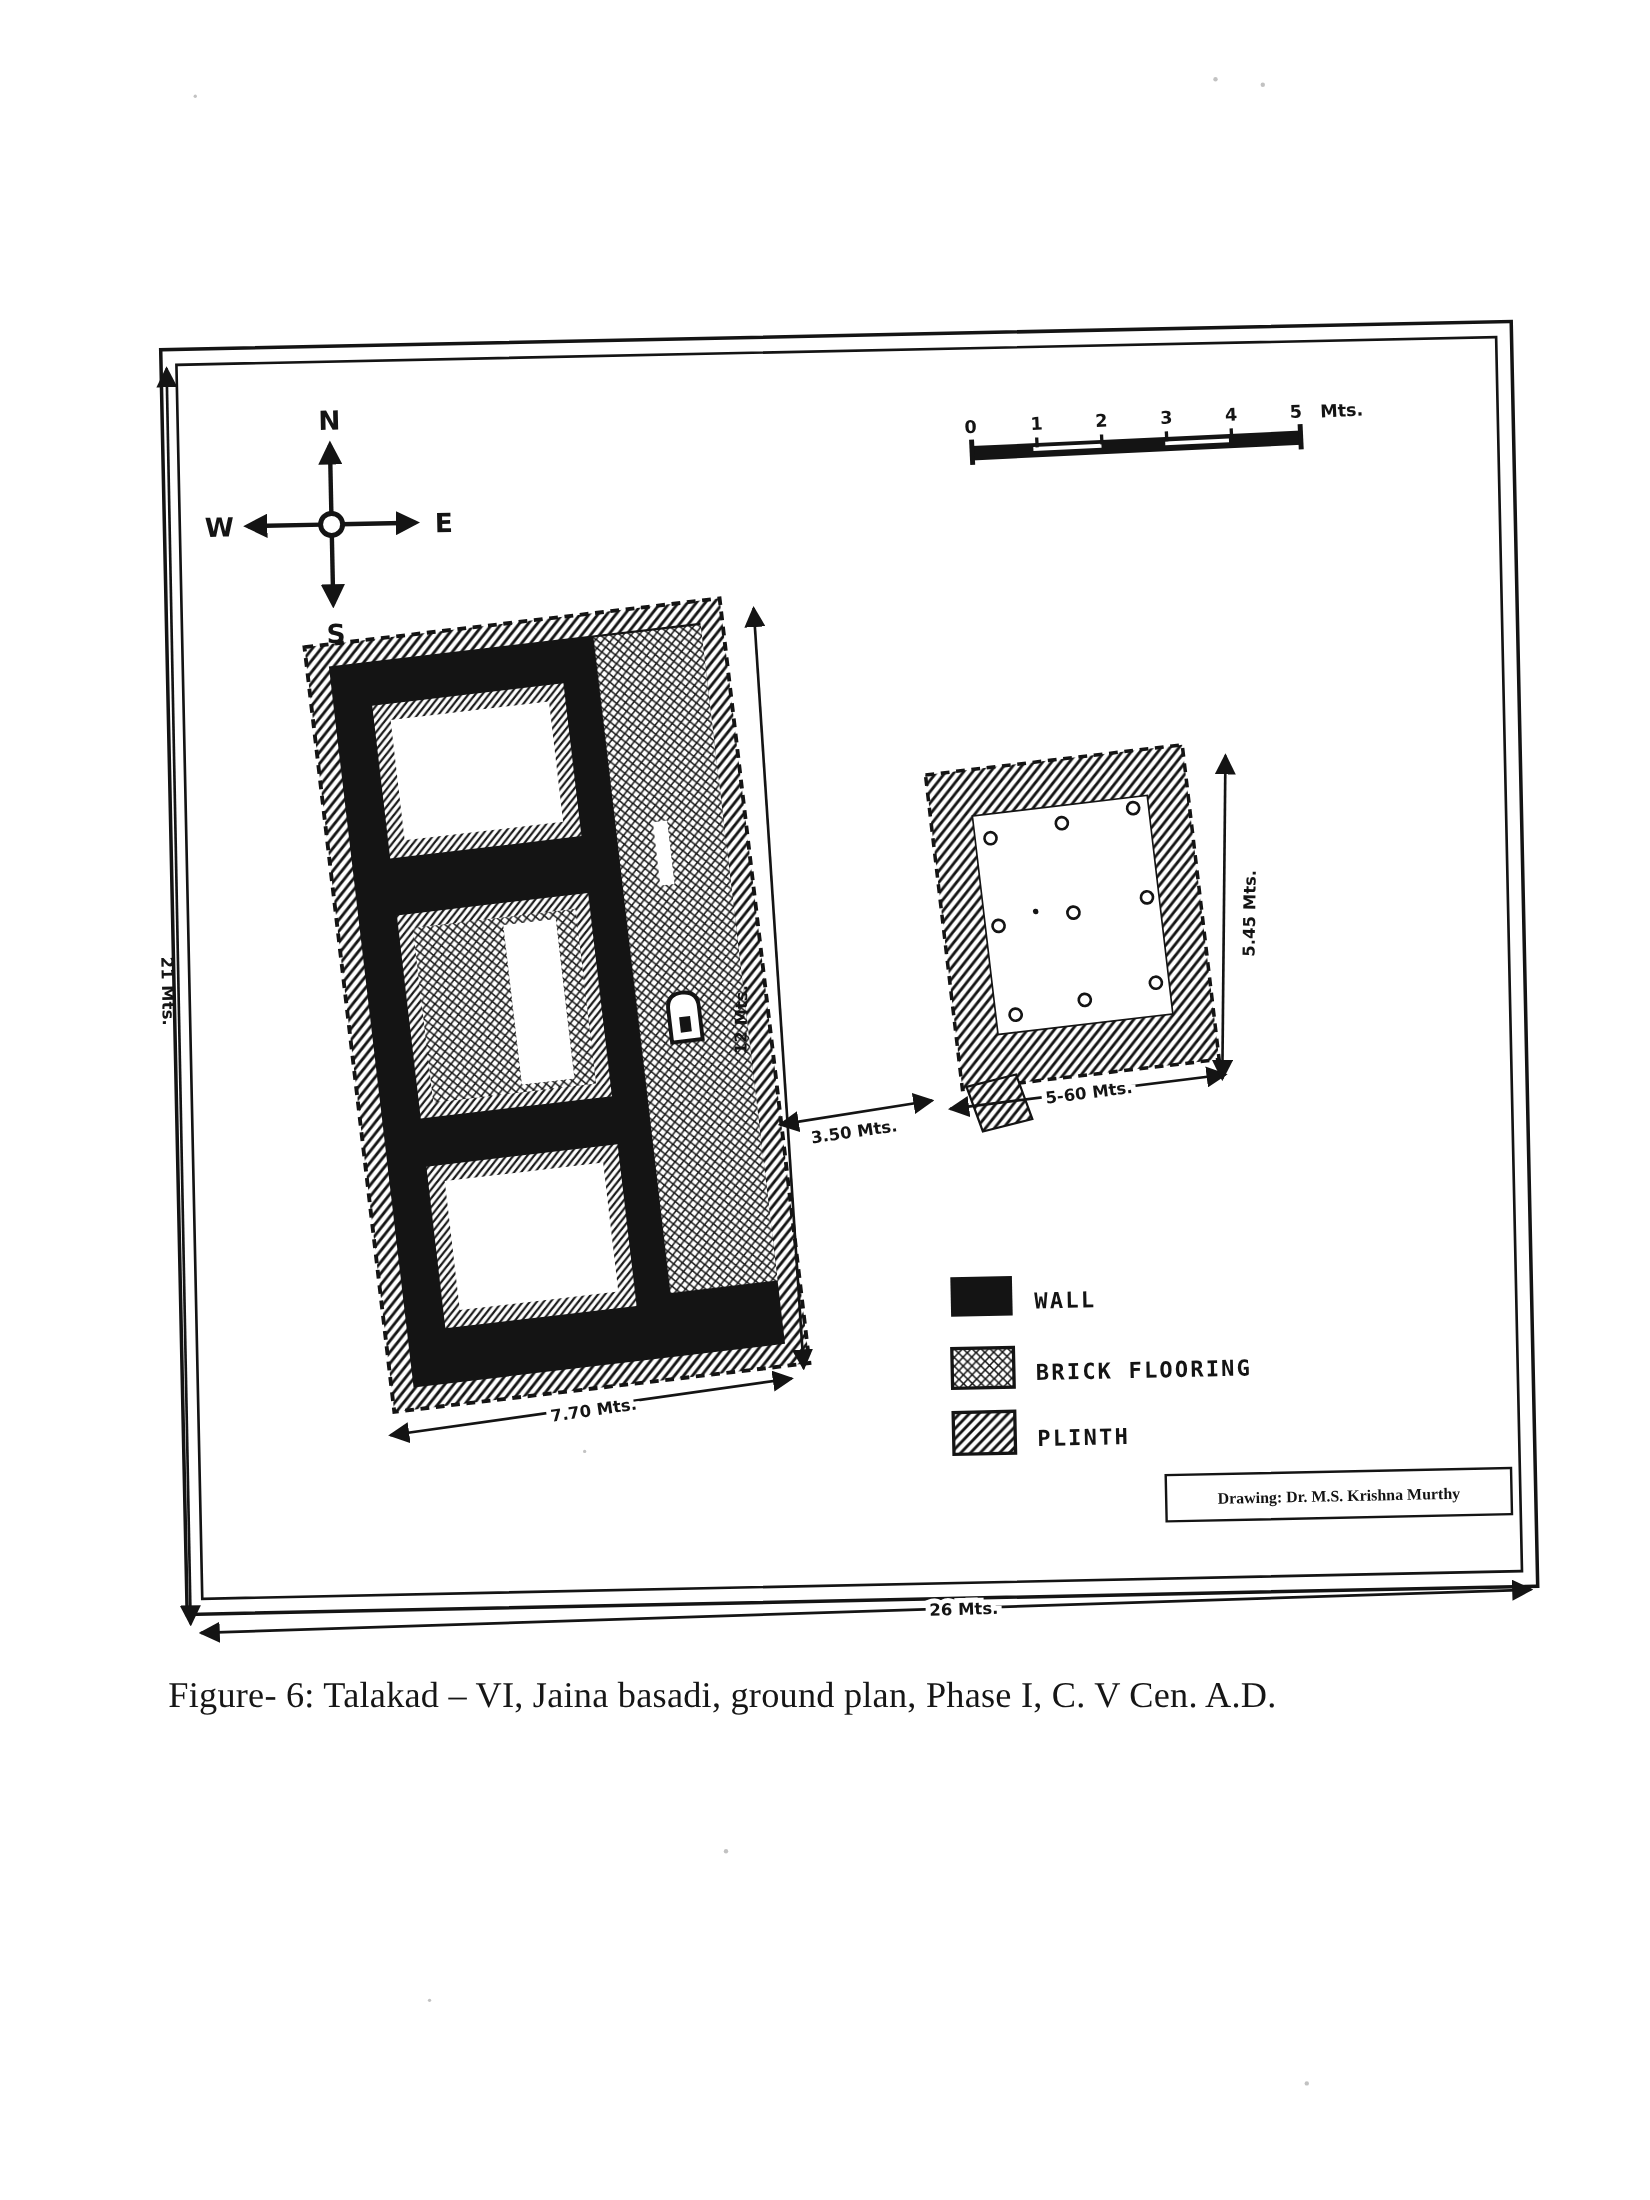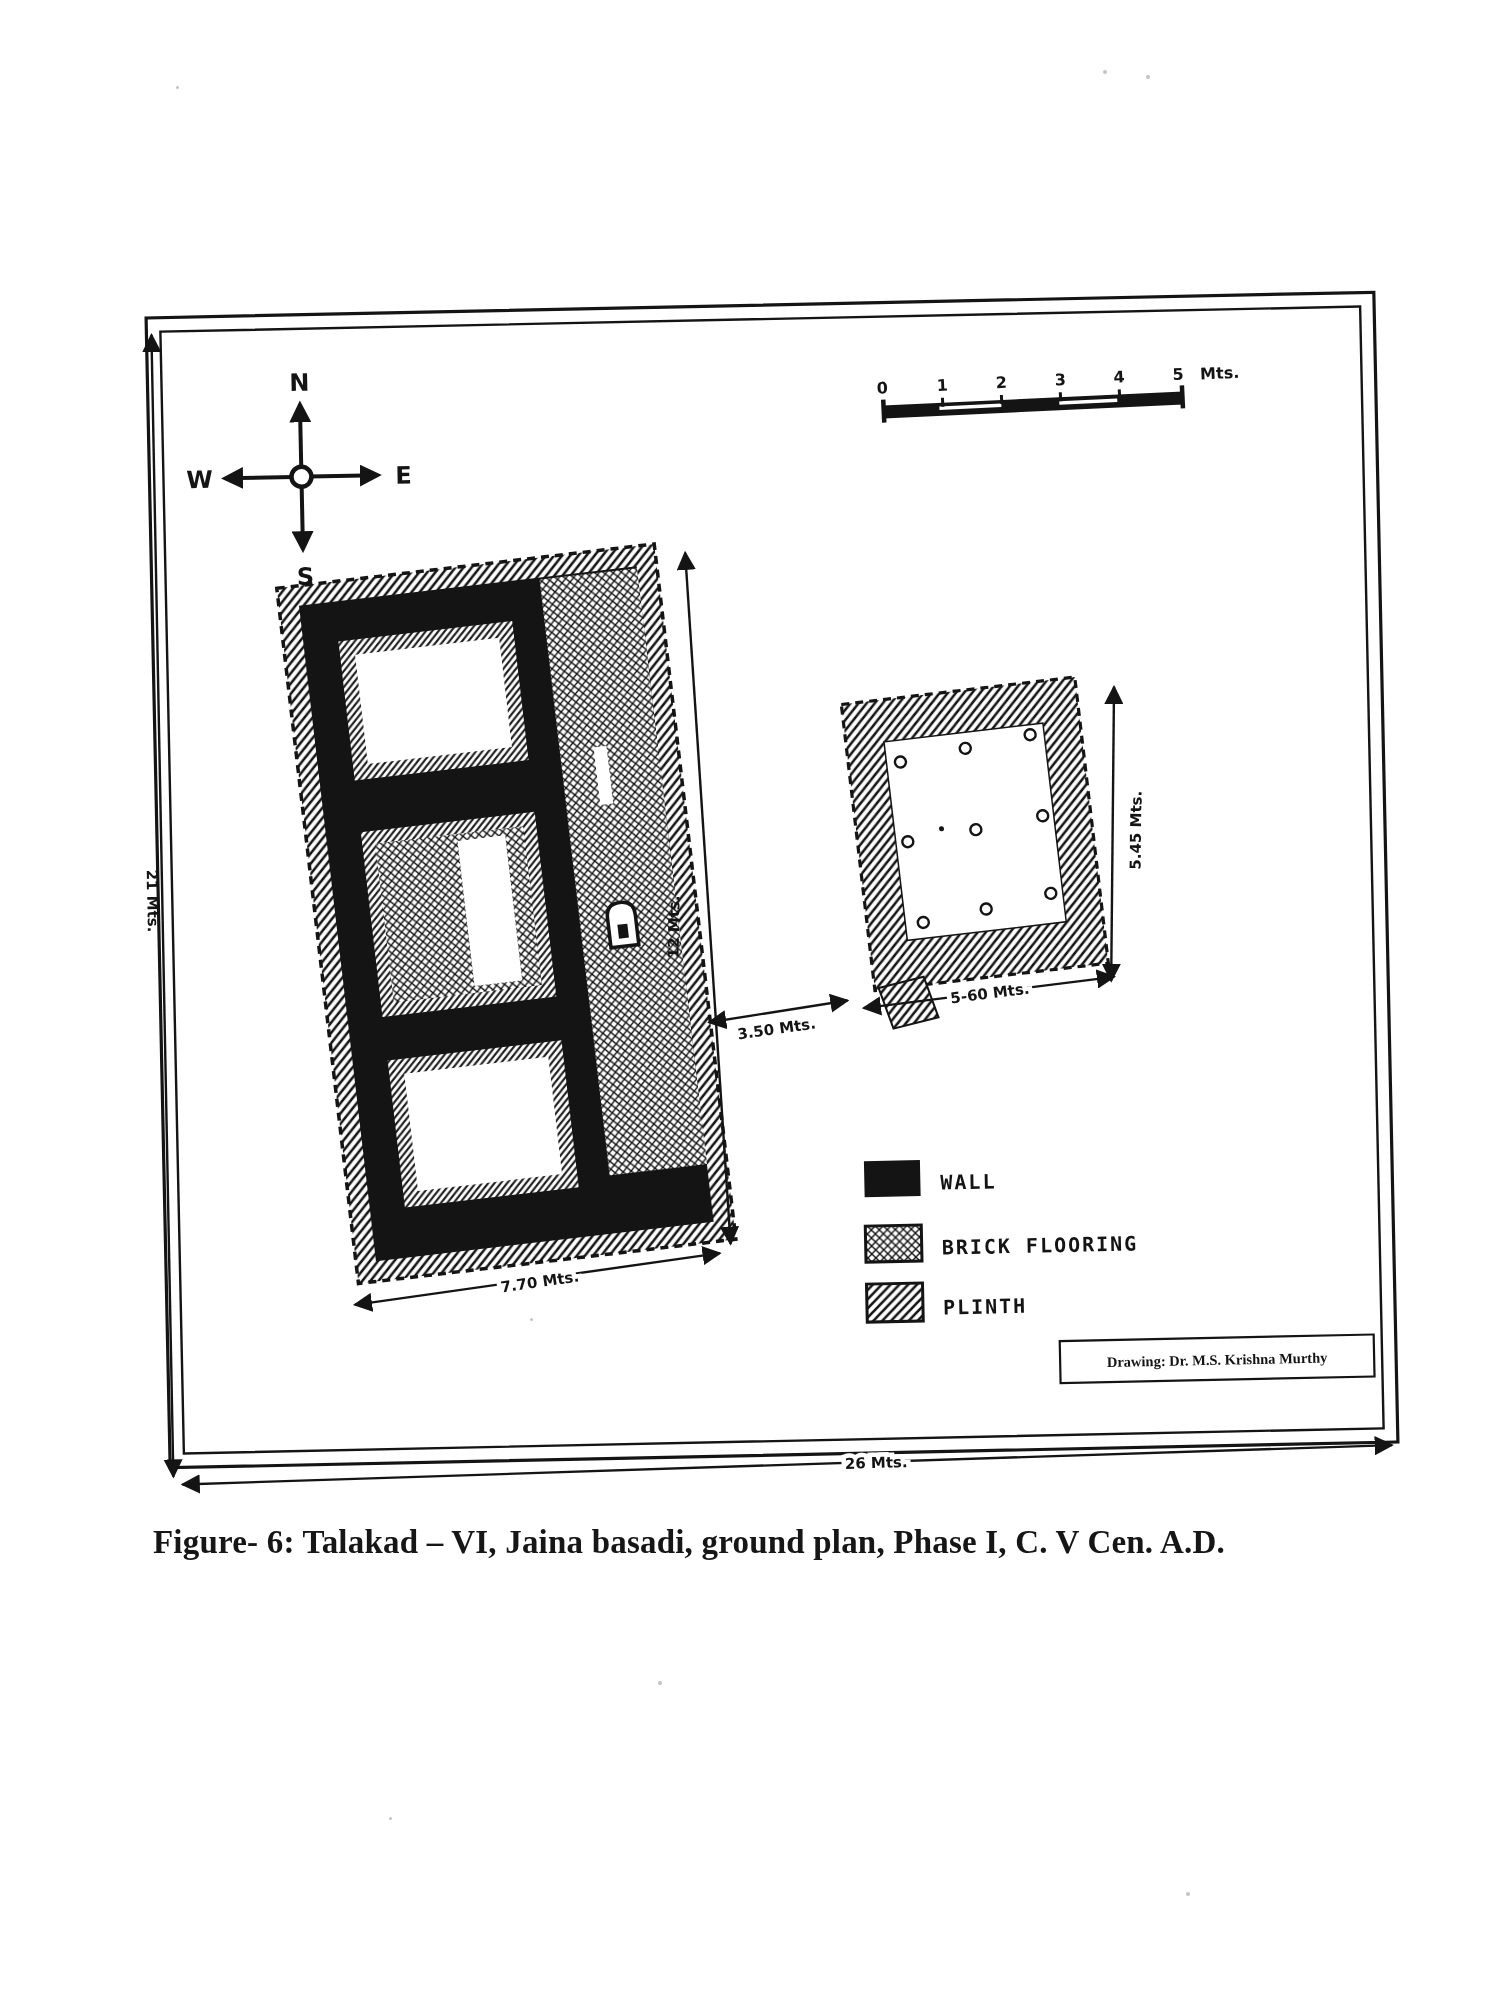--- a/index.html
+++ b/index.html
@@ -7,21 +7,21 @@
     position:relative;
     width:1500px;height:2000px;
     background:#ffffff;
     font-family:"Liberation Sans",sans-serif;
     overflow:hidden;
   }
   .fig{position:absolute;left:0;top:0;width:1500px;height:2000px;}
   .caption{
     position:absolute;left:153px;top:1524px;width:1270px;
     font-family:"Liberation Serif",serif;
-    font-size:33px;font-weight:700;color:#161616;
+    font-size:33px;font-weight:400;color:#161616;
     letter-spacing:0.2px;white-space:nowrap;
   }
   .speck{position:absolute;border-radius:50%;background:#8f8f8f;opacity:.55;}
   svg text{fill:#141414;}
   .dimlabel{font-family:"DejaVu Sans",sans-serif;font-weight:bold;font-size:15px;}
   .halo{paint-order:stroke;stroke:#ffffff;stroke-width:9px;}
   .scalenum{font-family:"DejaVu Sans",sans-serif;font-weight:bold;font-size:16px;}
   .compassletter{font-family:"DejaVu Sans",sans-serif;font-weight:bold;font-size:24px;}
   .legendlabel{font-family:"DejaVu Sans Mono",monospace;font-weight:bold;font-size:20px;letter-spacing:2px;}
   .creditText{font-family:"Liberation Serif",serif;font-weight:bold;font-size:14.5px;}

